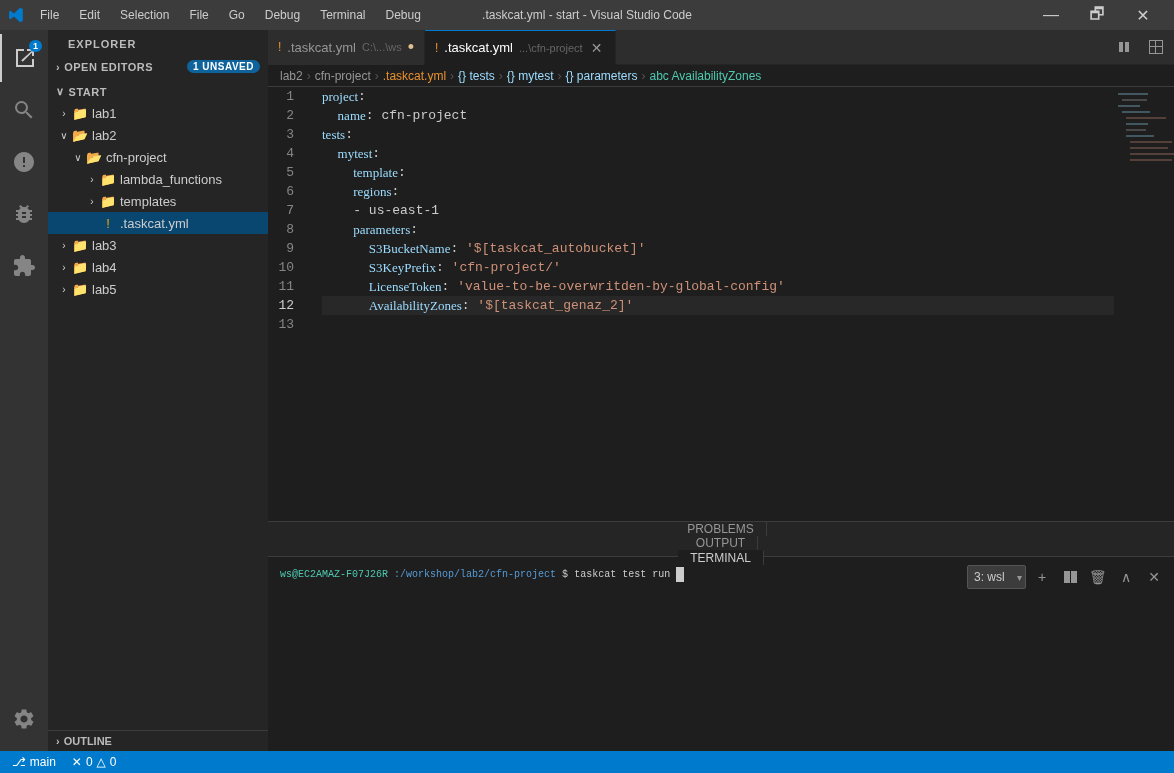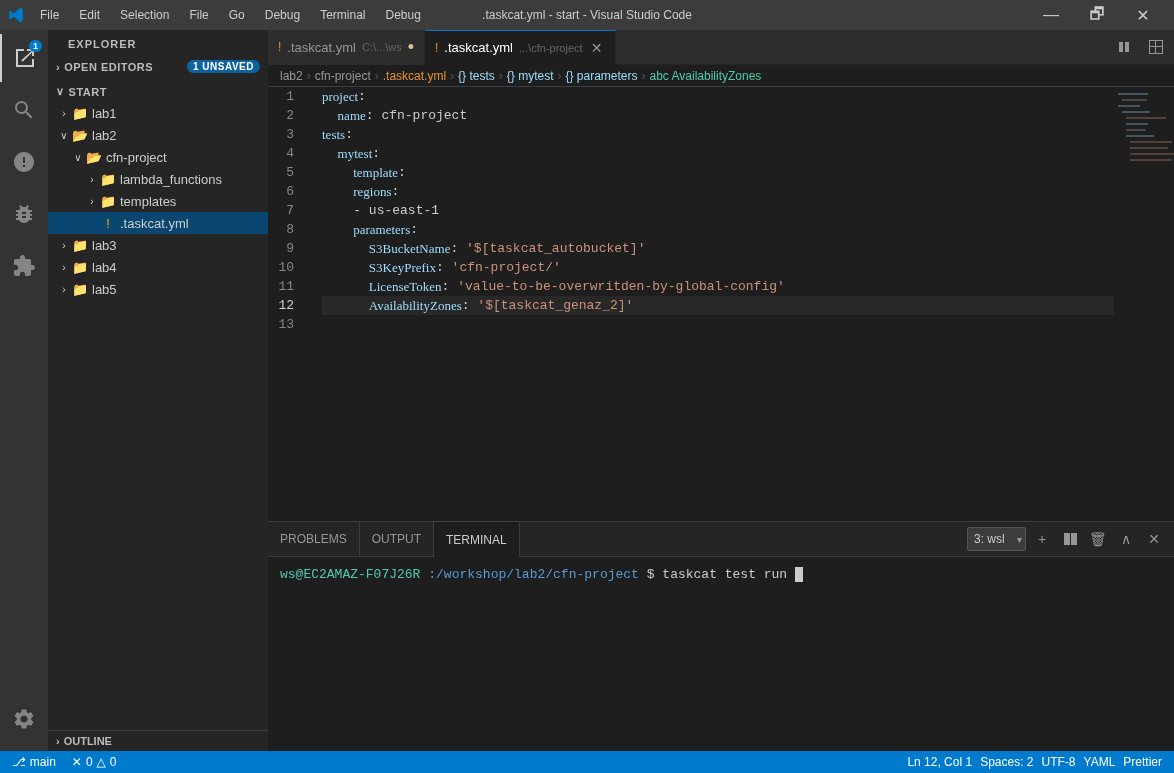--- a/index.html
+++ b/index.html
@@ -350,20 +350,21 @@
       flex-direction: column;
       height: 230px;
       flex-shrink: 0;
     }
     .terminal-tabs {
       display: flex;
       align-items: center;
       height: 35px;
       background: #252526;
       border-bottom: 1px solid #3c3c3c;
+      flex-direction: column;
     }
     .terminal-tab {
       padding: 0 12px;
       height: 35px;
       display: flex;
       align-items: center;
       cursor: pointer;
       font-size: 12px;
       color: #969696;
       border-right: 1px solid #3c3c3c;
@@ -412,21 +413,21 @@
       position: absolute;
       right: 4px;
       pointer-events: none;
       font-size: 10px;
       color: #969696;
     }
     .terminal-content {
       flex: 1;
       padding: 8px 12px;
       font-family: 'Consolas', 'Courier New', monospace;
-      font-size: 13px;
+      font-size: 10px;
       line-height: 20px;
       overflow: hidden;
     }
     .terminal-prompt { color: #4ec9b0; }
     .terminal-path { color: #569cd6; }
     .terminal-dollar { color: #cccccc; }
     .terminal-cmd { color: #cccccc; }
     .terminal-cursor {
       display: inline-block;
       width: 8px;
@@ -753,30 +754,13 @@
   <div class="status-item">
     <span>⎇</span>
     <span>main</span>
   </div>
   <div class="status-item">
     <span>✕</span>
     <span>0</span>
     <span>△</span>
     <span>0</span>
   </div>
-  <div class="status-right">
-    <div class="status-item">
-      <span>Ln 12, Col 1</span>
-    </div>
-    <div class="status-item">
-      <span>Spaces: 2</span>
-    </div>
-    <div class="status-item">
-      <span>UTF-8</span>
-    </div>
-    <div class="status-item">
-      <span>YAML</span>
-    </div>
-    <div class="status-item">
-      <span>Prettier</span>
-    </div>
-  </div>
 </div>
 
 </body></html>

